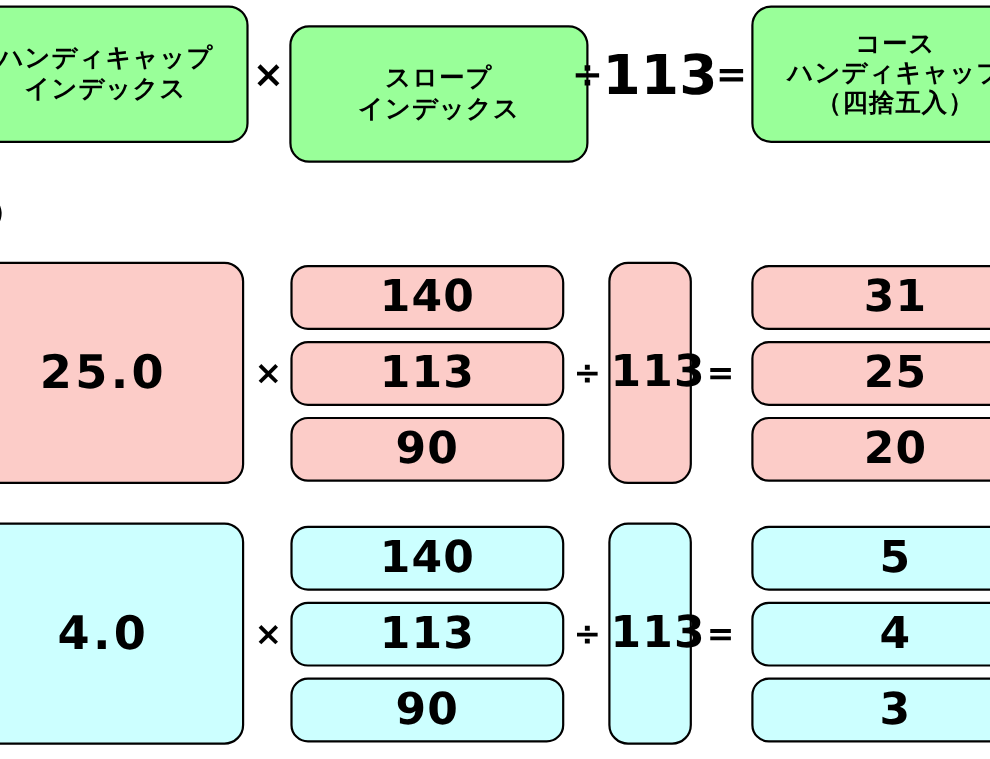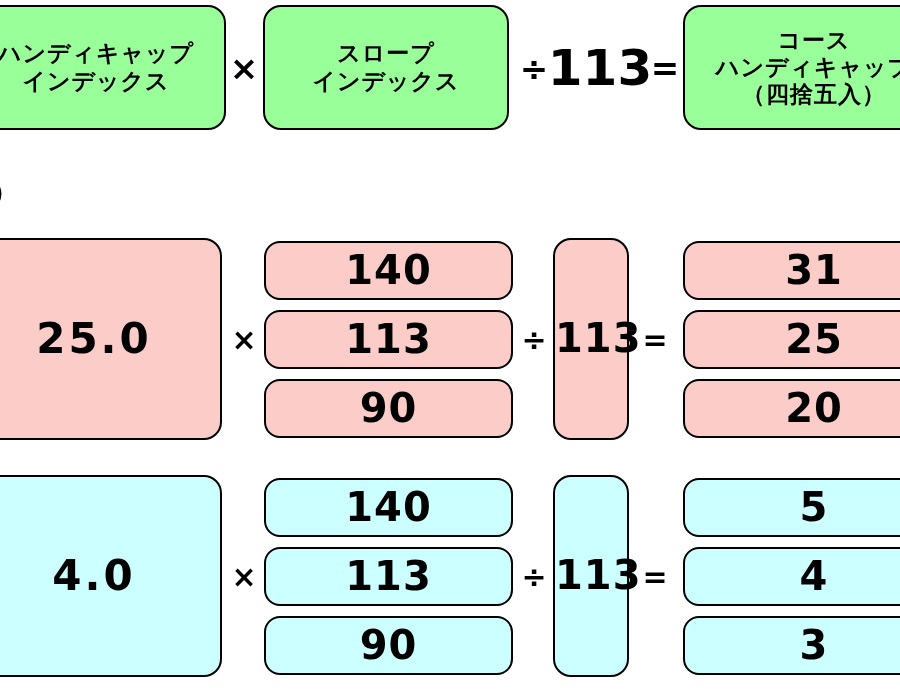--- a/index.html
+++ b/index.html
@@ -103,21 +103,21 @@
 
   <div class="box green" style="left:-34px; top:5px; width:260px; height:125px;">
     <div class="lines">
       <div class="hdr-text">ハンディキャップ</div>
       <div class="hdr-text">インデックス</div>
     </div>
   </div>
 
   <div class="op op-md" style="left:228px; top:50px; width:32px; height:36px;">×</div>
 
-  <div class="box green" style="left:263px; top:5px; width:246px; height:125px;">
+  <div class="box green" style="left:263px; top:23px; width:272px; height:125px;">
     <div class="lines">
       <div class="hdr-text">スロープ</div>
       <div class="hdr-text">インデックス</div>
     </div>
   </div>
 
   <div class="op op-md" style="left:519px; top:50px; width:30px; height:36px;">÷</div>
 
   <div class="op op-113" style="left:552px; top:42px; width:96px; height:52px;">113</div>
 

